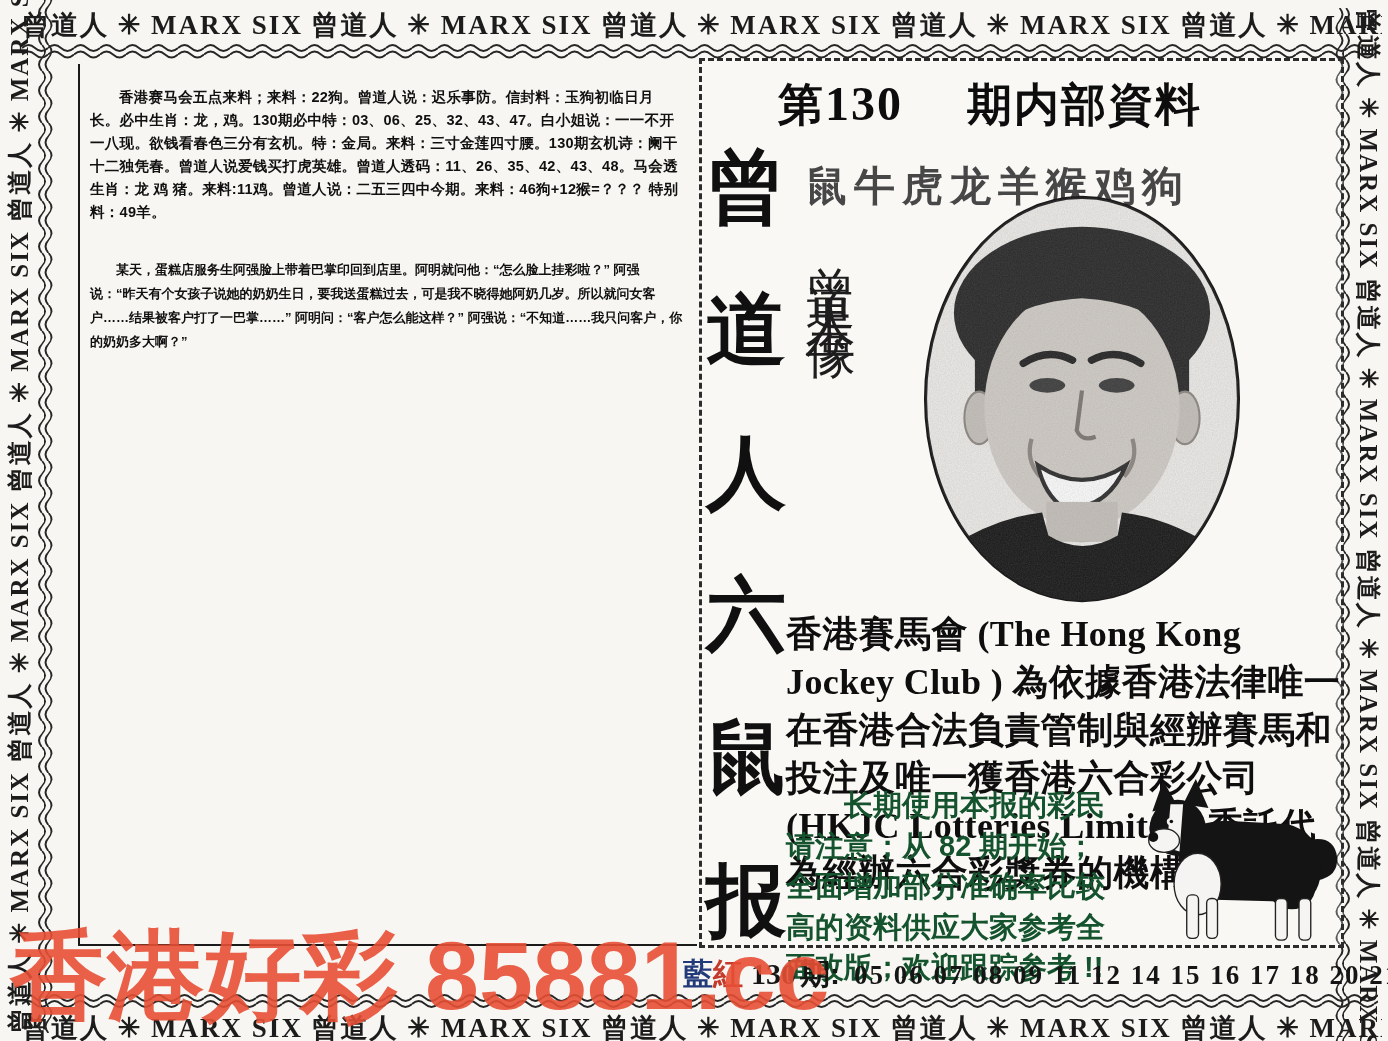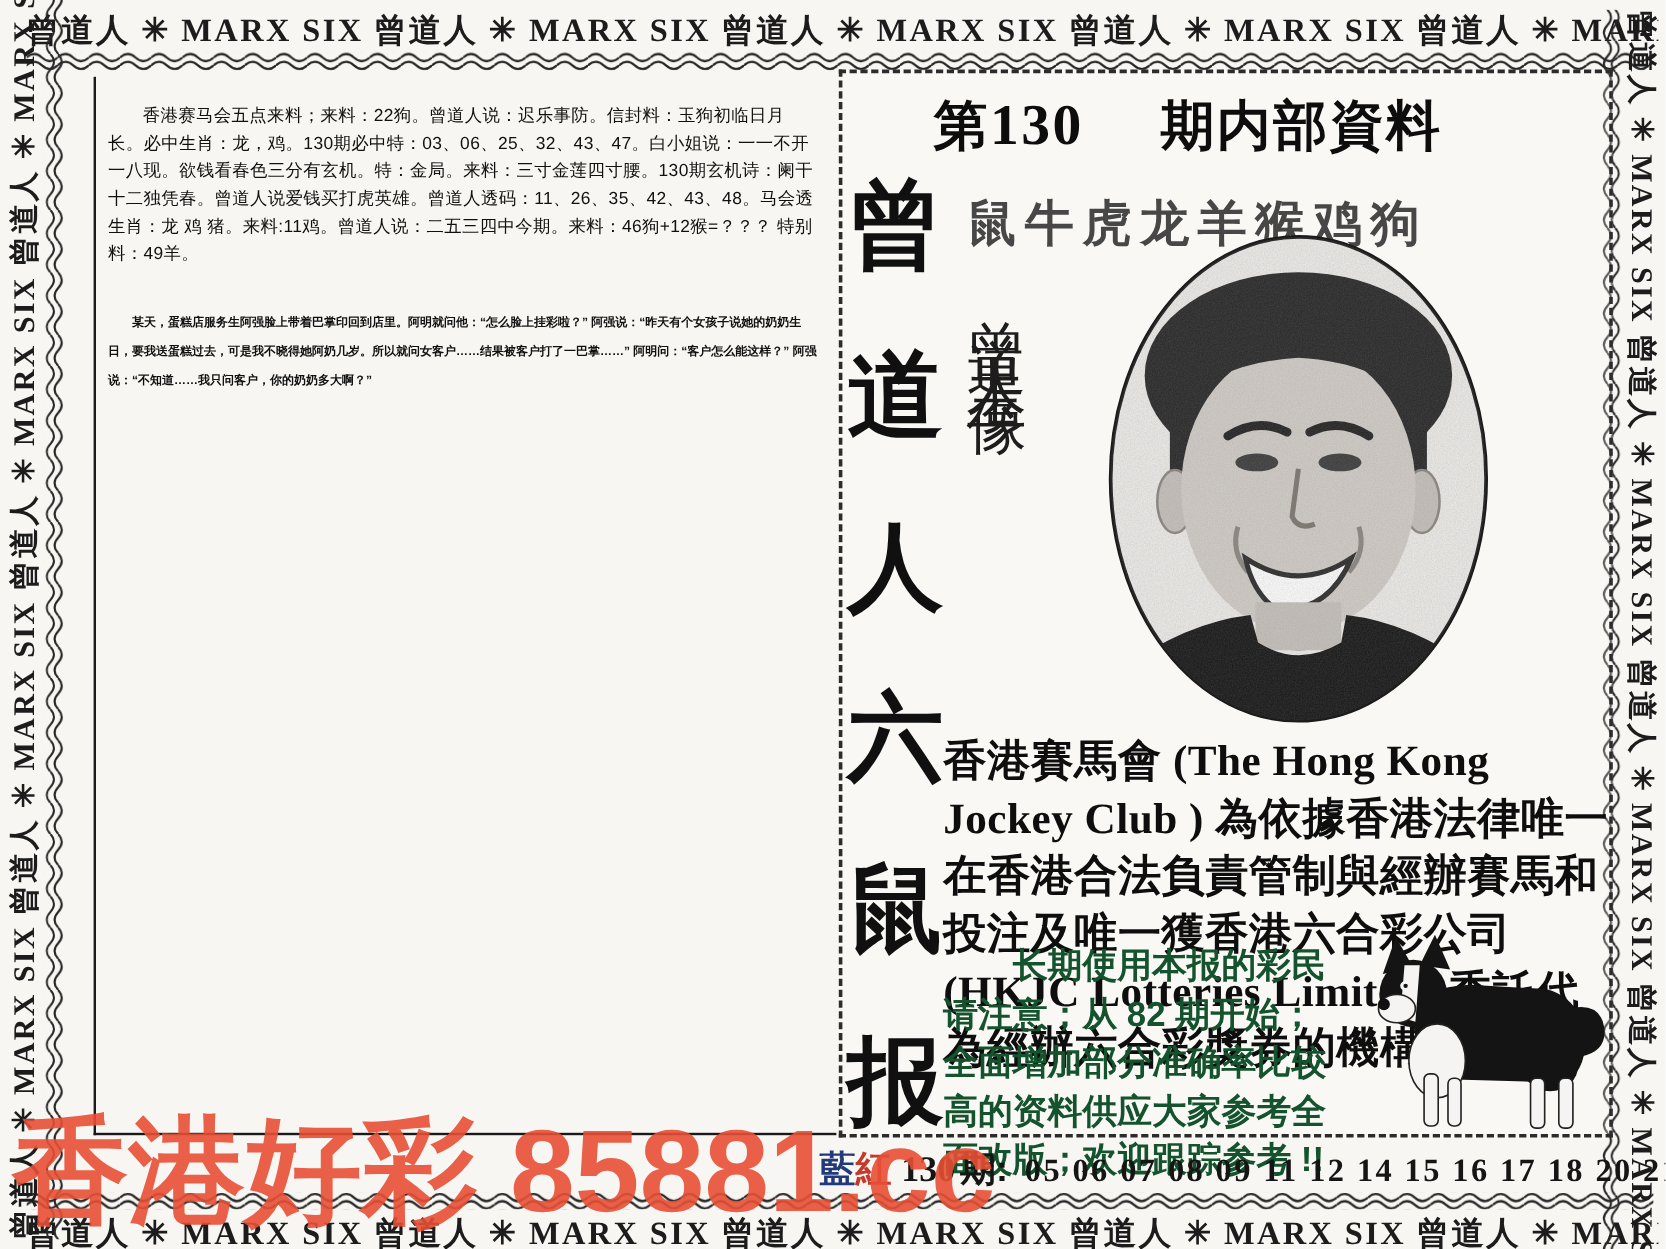--- a/index.html
+++ b/index.html
@@ -21,24 +21,24 @@
   .edge-right{position:absolute;top:0;left:1388px;width:1041px;height:70px;
               transform-origin:0 0;transform:rotate(90deg);
               display:flex;flex-direction:column;padding:3px 0 0 8px}
   .edge-left .edge-text,.edge-right .edge-text{height:34px;font-size:25px}
   .wave-h{display:block}
 
   
   .left-panel{position:absolute;left:78px;top:64px;width:619px;height:882px;
               border-left:2px solid #1a1a1a;border-bottom:2px solid #1a1a1a;
               padding:22px 14px 0 10px;overflow:hidden}
-  .left-panel p.tip{font-size:14.5px;line-height:23px;font-weight:400;
+  .left-panel p.tip{font-size:14.5px;line-height:23px;font-weight:700;
                     text-indent:2em;letter-spacing:.3px;margin-bottom:34px;color:#101010}
   .joke-title{font-size:15px;font-weight:800;margin:4px 0 4px 0;color:#101010}
-  .joke-body{font-size:10px;line-height:24px;font-weight:700;text-indent:2em;color:#101010}
+  .joke-body{font-size:13px;line-height:24px;font-weight:700;text-indent:2em;color:#101010}
 
   
   .right-panel{position:absolute;left:699px;top:58px;width:645px;height:890px;
                border:3px dashed #2c2c2c;background:rgba(255,255,255,.25)}
   .rp-header{position:absolute;top:14px;left:76px;font-weight:900;font-size:45px;
              letter-spacing:2px;white-space:nowrap;color:#0d0d0d}
   .rp-header .num{font-family:"Liberation Serif",serif;font-size:48px;font-weight:700}
   .rp-header .rest{margin-left:64px}
   .rp-zodiac{position:absolute;top:98px;left:104px;font-size:41px;font-weight:800;
              color:#474747;letter-spacing:7px;white-space:nowrap}

